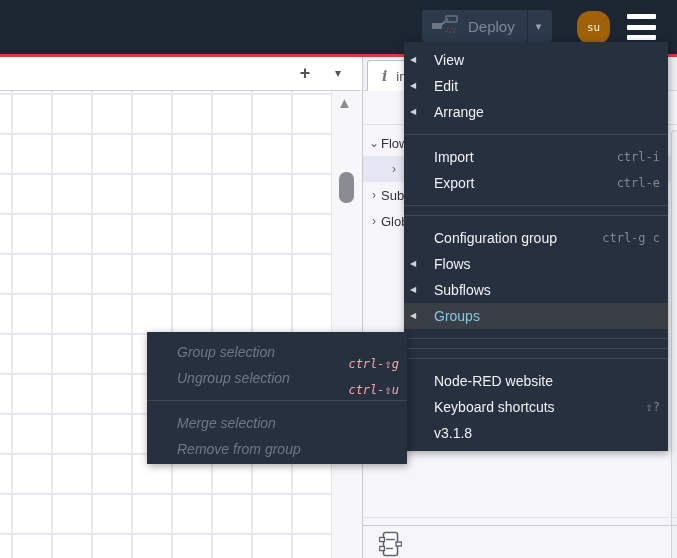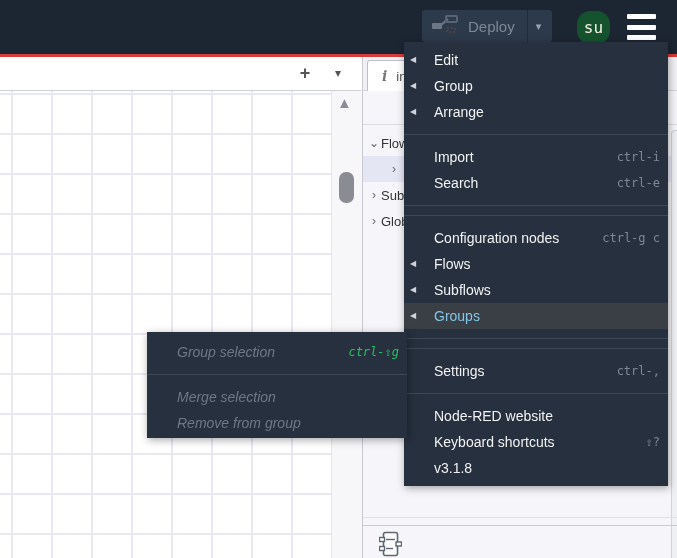--- a/index.html
+++ b/index.html
@@ -7,22 +7,22 @@
     font-family:"Liberation Sans",sans-serif;background:#fff;}
   
   #header{position:absolute;left:0;top:0;width:677px;height:54px;background:#1c2532;z-index:3;}
   #redline{position:absolute;left:0;top:54px;width:677px;height:3px;background:#d83b3b;z-index:3;}
   #deploy-btn{position:absolute;left:422px;top:10px;width:130px;height:32px;background:#2d3a4b;
     border-radius:3px;display:flex;align-items:center;z-index:4;cursor:pointer;}
   #deploy-btn .dlabel{color:#7e8795;font-size:15px;margin-left:10px;}
   #deploy-btn .dicon{margin-left:10px;display:inline-block;}
   #deploy-btn .dsep{width:1px;height:32px;background:#222c39;margin-left:12px;}
   #deploy-btn .dcaret{color:#9aa3af;font-size:11px;margin-left:8px;}
-  #avatar{position:absolute;left:577px;top:11px;width:33px;height:33px;background:#14532d;
-    border-radius:40%;color:#f5f2e2;font-family:"DejaVu Sans Mono",monospace;font-size:16px;
+  #avatar{position:absolute;left:577px;top:11px;width:33px;height:33px;background:#a16207;
+    border-radius:40%;color:#f5f2e2;font-family:"DejaVu Sans Mono",monospace;font-size:11px;
     display:flex;align-items:center;justify-content:center;z-index:4;cursor:pointer;}
   #hamburger{position:absolute;left:627px;top:14px;width:29px;height:26px;z-index:4;cursor:pointer;
     display:flex;flex-direction:column;justify-content:space-between;}
   #hamburger .bar{height:5px;background:#fff;border-radius:1px;}
   
   #tabstrip{position:absolute;left:0;top:57px;width:361px;height:33px;background:#fff;
     border-bottom:1px solid #cfcfd7;z-index:1;}
   #tabstrip .tbtn{position:absolute;top:3px;width:24px;height:26px;color:#555;
     display:flex;align-items:center;justify-content:center;cursor:pointer;}
   #btn-add-flow{left:293px;font-size:18px;font-weight:bold;}
@@ -64,21 +64,21 @@
   #main-menu{left:404px;top:42px;width:264px;z-index:5;}
   #sub-menu{left:147px;top:332px;width:260px;z-index:6;padding:7px 0 2px 0;}
   .mi{position:relative;height:26px;line-height:26px;font-size:14px;color:#f2f2f2;cursor:pointer;}
   .mi .lbl{margin-left:30px;}
   .mi .arr{position:absolute;left:6px;top:0;color:#cfd3d9;font-size:8px;}
   .mi .sc{position:absolute;right:8px;top:0;font-family:"DejaVu Sans Mono",monospace;
     font-size:12px;color:#7f8896;}
   .mi.highlight{background:#3a3f46;}
   .mi.highlight .lbl{color:#82c7e8;}
   .mi.disabled{color:#6e7888;cursor:default;font-style:italic;}
-  .mi.disabled .sc{color:#22c55e;}
+  .mi.disabled .sc{color:#fca5a5;margin-top:12px;}
   .msep{border-top:1px solid #3e4855;margin:9px 0;}
 </style>
 </head>
 <body>
 
 <div id="screen">
 
   <div id="header"></div>
   <div id="redline"></div>
 
@@ -151,81 +151,81 @@
         <rect x="17" y="11" width="5.5" height="4" fill="#fff" stroke="#5f6672" stroke-width="1.4"></rect>
         <line x1="7" y1="8.5" x2="16" y2="8.5" stroke="#5f6672" stroke-width="1.4"></line>
         <line x1="7" y1="17.5" x2="14" y2="17.5" stroke="#5f6672" stroke-width="1.4"></line>
       </svg>
     </div>
   </div>
 
   <div class="menu" id="main-menu">
     <div class="mi">
       <span class="arr">◀</span>
+      <span class="lbl">View</span>
+    </div>
+    <div class="mi">
+      <span class="arr">◀</span>
       <span class="lbl">Edit</span>
-    </div>
-    <div class="mi">
-      <span class="arr">◀</span>
-      <span class="lbl">Group</span>
     </div>
     <div class="mi">
       <span class="arr">◀</span>
       <span class="lbl">Arrange</span>
     </div>
     <div class="msep"></div>
     <div class="mi">
       <span class="lbl">Import</span>
       <span class="sc">ctrl-i</span>
     </div>
     <div class="mi">
-      <span class="lbl">Search</span>
+      <span class="lbl">Export</span>
       <span class="sc">ctrl-e</span>
     </div>
     <div class="msep"></div>
     <div class="msep"></div>
     <div class="mi">
-      <span class="lbl">Configuration nodes</span>
+      <span class="lbl">Configuration group</span>
       <span class="sc">ctrl-g c</span>
     </div>
     <div class="mi">
       <span class="arr">◀</span>
       <span class="lbl">Flows</span>
     </div>
     <div class="mi">
       <span class="arr">◀</span>
       <span class="lbl">Subflows</span>
     </div>
     <div class="mi highlight">
       <span class="arr">◀</span>
       <span class="lbl">Groups</span>
     </div>
     <div class="msep"></div>
     <div class="msep"></div>
-    <div class="mi">
-      <span class="lbl">Settings</span>
-      <span class="sc">ctrl-,</span>
-    </div>
     <div class="msep"></div>
     <div class="mi">
       <span class="lbl">Node-RED website</span>
     </div>
     <div class="mi">
       <span class="lbl">Keyboard shortcuts</span>
       <span class="sc">⇧?</span>
     </div>
     <div class="mi">
       <span class="lbl">v3.1.8</span>
     </div>
   </div>
 
   <div class="menu" id="sub-menu">
     <div class="mi disabled">
       <span class="lbl">Group selection</span>
       <span class="sc">ctrl-⇧g</span>
     </div>
+    <div class="mi disabled">
+      <span class="lbl">Ungroup selection</span>
+      <span class="sc">ctrl-⇧u</span>
+    </div>
     <div class="msep"></div>
     <div class="mi disabled">
       <span class="lbl">Merge selection</span>
     </div>
     <div class="mi disabled">
       <span class="lbl">Remove from group</span>
     </div>
   </div>
 
 </div>

